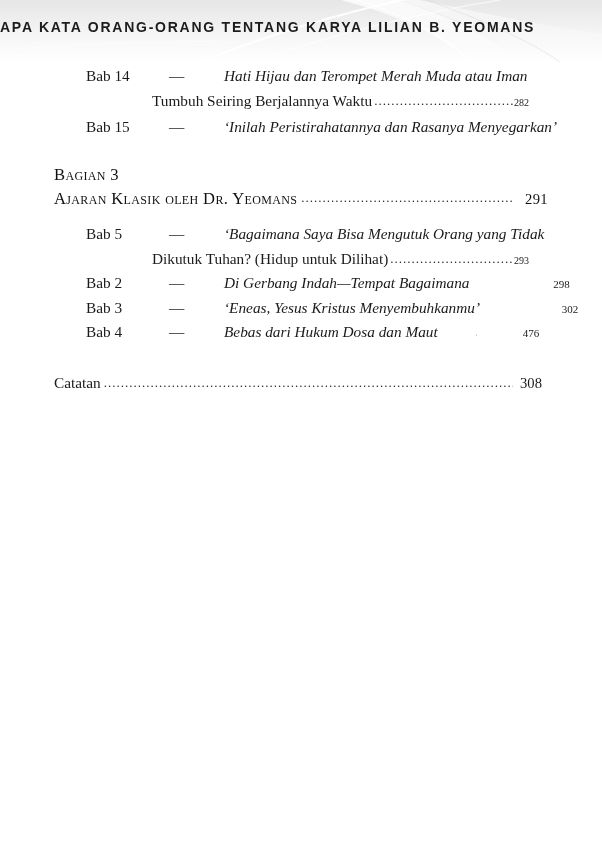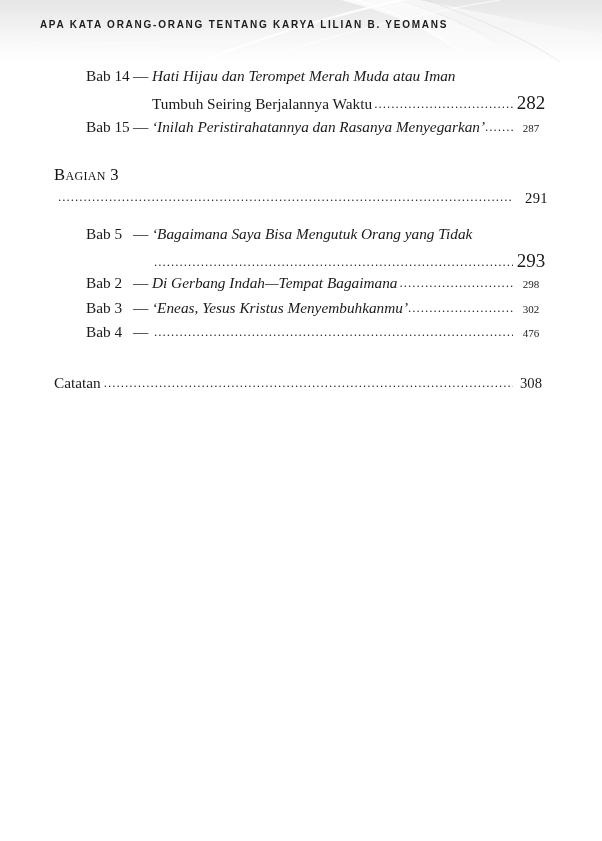--- a/index.html
+++ b/index.html
@@ -34,21 +34,21 @@
   }
 
   
   #running-head {
     position: absolute;
     left: 0;
     top: 19px;
     width: 488px;
     text-align: center;
     font-family: "Liberation Sans", "DejaVu Sans", sans-serif;
-    font-size: 10px;
+    font-size: 14px;
     letter-spacing: 1.75px;
     color: #1c1c1c;
     font-weight: 600;
     white-space: nowrap;
   }
 
   
   #content {
     position: absolute;
     left: 0;
@@ -63,20 +63,21 @@
     height: 0;
   }
 
   
   .entry {
     display: flex;
     align-items: baseline;
     font-size: 15.3px;
     line-height: 1;
     white-space: nowrap;
+    gap: 36px;
   }
   .entry .label {
     width: 47px;
     flex: 0 0 47px;
     margin-left: 32px;
     text-align: left;
   }
   .entry .dash {
     width: 19px;
     flex: 0 0 19px;
@@ -121,22 +122,22 @@
     white-space: nowrap;
     font-size: 13px;
     letter-spacing: 1.0px;
     color: #2b2b2b;
     margin: 0 1px 0 2px;
     position: relative;
     top: -1px;
   }
   .cont .pageno {
     flex: 0 0 34px;
-    text-align: center;
-    font-size: 19px;
+    text-align: left;
+    font-size: 10px;
   }
 
   
   .part-line {
     font-size: 16.6px;
     line-height: 1;
     letter-spacing: 0.35px;
     white-space: nowrap;
     font-variant: small-caps;
     color: #111111;
@@ -250,34 +251,36 @@
       <span class="leader tight">..........................................................................................................................................................................</span>
       <span class="pageno">287</span>
     </div>
   </div>
 
   <div class="row" style="top:167px;">
     <div class="part-line">Bagian 3</div>
   </div>
   <div class="row" style="top:191px;">
     <div class="part-sub">
+      <span class="title">Ajaran Klasik oleh Dr. Yeomans</span>
       <span class="leader">..........................................................................................................................................................................</span>
       <span class="pageno">291</span>
     </div>
   </div>
 
   <div class="row" style="top:226px;">
     <div class="entry">
       <span class="label">Bab 5</span>
       <span class="dash">—</span>
       <span class="title">‘Bagaimana Saya Bisa Mengutuk Orang yang Tidak</span>
     </div>
   </div>
   <div class="row" style="top:251px;">
     <div class="cont">
+      <span class="title">Dikutuk Tuhan? (Hidup untuk Dilihat)</span>
       <span class="leader">..........................................................................................................................................................................</span>
       <span class="pageno">293</span>
     </div>
   </div>
 
   <div class="row" style="top:275px;">
     <div class="entry">
       <span class="label">Bab 2</span>
       <span class="dash">—</span>
       <span class="title">Di Gerbang Indah—Tempat Bagaimana</span>
@@ -293,20 +296,21 @@
       <span class="title">‘Eneas, Yesus Kristus Menyembuhkanmu’</span>
       <span class="leader tight">..........................................................................................................................................................................</span>
       <span class="pageno">302</span>
     </div>
   </div>
 
   <div class="row" style="top:324px;">
     <div class="entry">
       <span class="label">Bab 4</span>
       <span class="dash">—</span>
+      <span class="title">Bebas dari Hukum Dosa dan Maut</span>
       <span class="leader">..........................................................................................................................................................................</span>
       <span class="pageno">476</span>
     </div>
   </div>
 
   <div class="row" style="top:375px;">
     <div class="back">
       <span class="title">Catatan</span>
       <span class="leader">..........................................................................................................................................................................</span>
       <span class="pageno">308</span>

